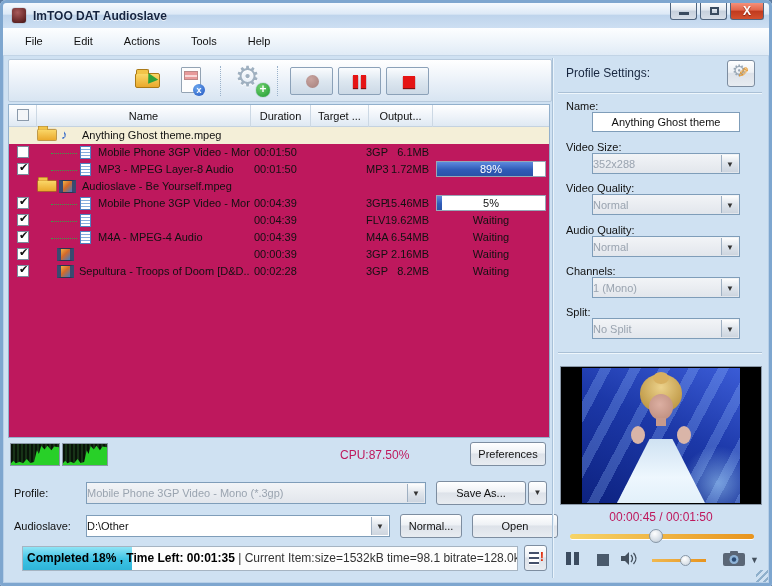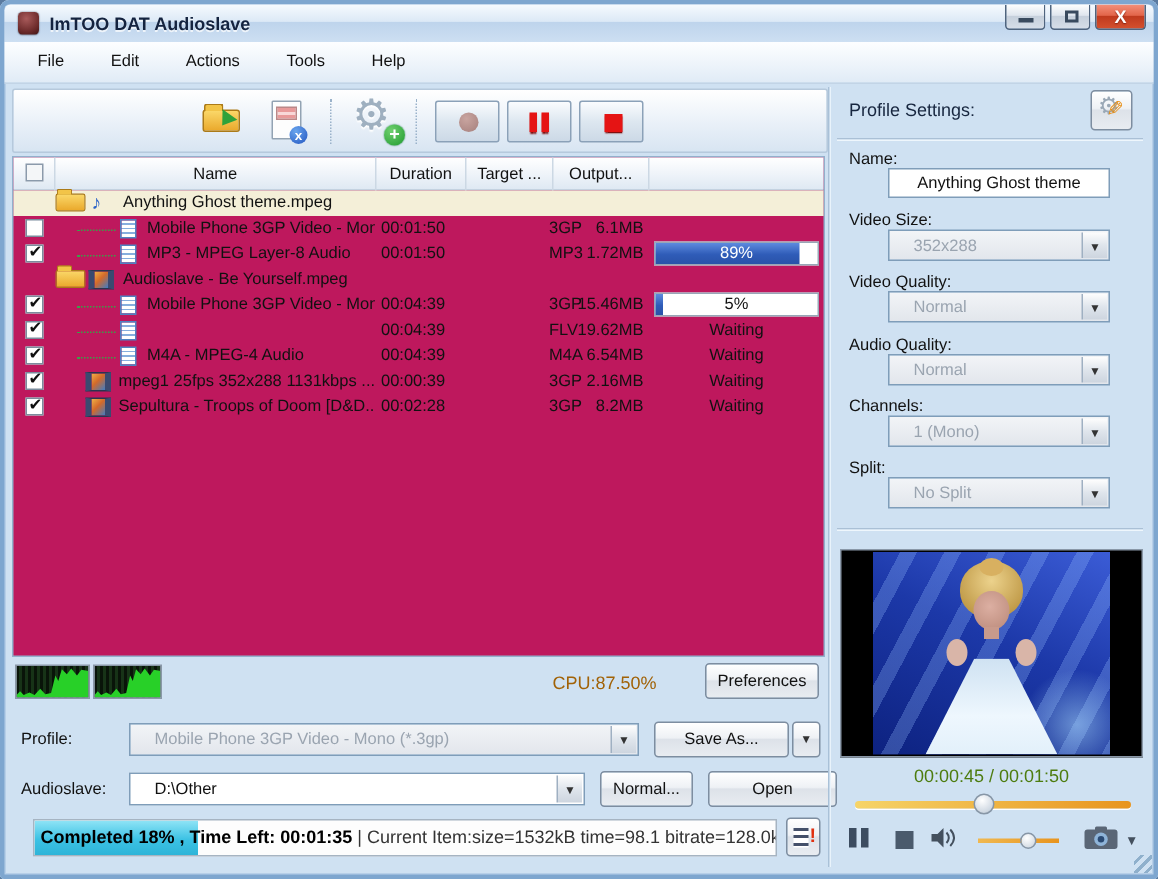--- a/index.html
+++ b/index.html
@@ -87,26 +87,26 @@
   .c-status{position:absolute;left:426px;width:112px;top:0;height:17px;line-height:17px;text-align:center;}
   .pbar{position:absolute;left:1px;top:0px;right:1px;bottom:1px;background:#fff;border:1px solid #97a7b7;}
   .pfill{position:absolute;left:0;top:0;bottom:0;background:linear-gradient(#5d8ade,#2f5cb8 55%,#2a52a8);}
   .ptext{position:absolute;left:0;top:0;width:100%;line-height:14px;font-size:11px;}
   
   .cpu-meter{position:absolute;top:443px;height:23px;border:1px solid #8a98a8;
     background:repeating-linear-gradient(90deg,#091409 0 2px,#173317 2px 4px);}
   .cpu1{left:10px;width:50px;}.cpu2{left:62px;width:46px;}
   .cpu-fill{position:absolute;left:0;top:0;width:100%;height:100%;background:#28d028;
     clip-path:polygon(0 92%,5% 80%,10% 92%,18% 84%,25% 92%,33% 72%,40% 90%,48% 86%,54% 30%,58% 48%,63% 10%,70% 26%,76% 8%,84% 30%,90% 12%,100% 16%,100% 100%,0 100%);}
-  .cpu-label{position:absolute;left:340px;top:448px;width:126px;text-align:center;font-size:12px;color:#a16207;}
+  .cpu-label{position:absolute;left:340px;top:448px;width:126px;text-align:left;font-size:12px;color:#be185d;}
   .btn{position:absolute;border:1px solid #7d8da0;border-radius:3px;text-align:center;color:#111;
     background:linear-gradient(#ffffff,#eef1f5 45%,#dde2e9 50%,#e8ecf1);}
   .btn-pref{left:470px;top:442px;width:76px;height:24px;line-height:22px;}
   .row-label{position:absolute;color:#111;}
-  .combo{position:absolute;height:22px;border:1px solid #7f9db9;background:#fff;line-height:20px;padding-left:16px;
+  .combo{position:absolute;height:22px;border:1px solid #7f9db9;background:#fff;line-height:20px;padding-left:0;
     white-space:nowrap;overflow:hidden;}
   .combo .arrow{position:absolute;right:1px;top:1px;bottom:1px;width:17px;text-align:center;
     background:linear-gradient(#fdfdfd,#dfe5ec 50%,#cdd5df);border-left:1px solid #9fb0c2;color:#333;font-size:8px;line-height:19px;}
   .combo.disabled{background:linear-gradient(#f2f4f7,#e2e6ec);color:#9aa4b0;}
   .prof-combo{left:86px;top:482px;width:340px;}
   .btn-saveas{left:436px;top:481px;width:90px;height:24px;line-height:22px;}
   .btn-saveas-arrow{left:528px;top:481px;width:19px;height:24px;line-height:22px;font-size:8px;color:#333;}
   .dest-combo{left:86px;top:515px;width:304px;}
   .btn-browse{left:400px;top:514px;width:62px;height:24px;line-height:22px;}
   .btn-open{left:472px;top:514px;width:86px;height:24px;line-height:22px;}
@@ -144,21 +144,21 @@
     background:radial-gradient(circle at 50% 35%,#ecd28c,#c09a48 75%);}
   .doll-bun{position:absolute;left:50%;top:-2px;margin-left:-8px;width:16px;height:12px;border-radius:50%;background:#d8b060;}
   .doll-face{position:absolute;left:50%;top:26px;margin-left:-12px;width:24px;height:26px;border-radius:50%;
     background:radial-gradient(circle at 45% 40%,#dcAFa2,#b98878);}
   .doll-neck{position:absolute;left:50%;top:50px;margin-left:-5px;width:10px;height:8px;background:#c89a8c;}
   .doll-dress{position:absolute;left:50%;bottom:0;margin-left:-44px;width:88px;height:64px;
     clip-path:polygon(37% 0,63% 0,100% 100%,0 100%);
     background:linear-gradient(#cfe2f2,#eef7fe 60%,#e2f0fa);}
   .doll-arm{position:absolute;width:14px;height:18px;border-radius:50%;background:#d9b5a8;top:58px;}
   .arm-l{left:50%;margin-left:-30px;}.arm-r{left:50%;margin-left:16px;}
-  .pv-time{position:absolute;left:560px;top:510px;width:202px;text-align:center;font-size:12px;color:#4d7c0f;}
+  .pv-time{position:absolute;left:560px;top:510px;width:202px;text-align:center;font-size:12px;color:#be185d;}
   .seek{position:absolute;left:570px;top:534px;width:184px;height:5px;border-radius:3px;
     background:linear-gradient(90deg,#f6d468,#e8941e);box-shadow:0 1px 0 #fff;}
   .seek-thumb{position:absolute;top:-5px;width:14px;height:14px;border-radius:50%;margin-left:-7px;
     background:radial-gradient(circle at 40% 30%,#ffffff,#cfd8e2 70%,#aab6c2);border:1px solid #8796a6;}
   .pctrl{position:absolute;top:552px;}
   .pc-pause{left:566px;}.pc-pause i{display:inline-block;width:5px;height:13px;background:#3c4c60;margin-right:3px;}
   .pc-stop{left:597px;top:554px;width:12px;height:12px;background:#4a5a6c;position:absolute;}
   .pc-speaker{left:620px;top:551px;}
   .vol{position:absolute;left:652px;top:559px;width:54px;height:3px;background:linear-gradient(90deg,#f0b850,#e8941e);}
   .vol-thumb{position:absolute;top:-4px;width:11px;height:11px;border-radius:50%;margin-left:-5px;
@@ -297,21 +297,20 @@
           <span class="list-ico"></span>
           <span class="c-name">M4A - MPEG-4 Audio</span>
           <span class="c-dur">00:04:39</span>
           <span class="c-tgt">M4A</span>
           <span class="c-out">6.54MB</span>
           <span class="c-status">Waiting</span>
         </div>
         <div class="trow item" style="top: 141px;">
           <span class="cb checked"></span>
           <span class="film-ico item-pos"></span>
-          <span class="c-name">mpeg1 25fps 352x288 1131kbps ...</span>
           <span class="c-dur">00:00:39</span>
           <span class="c-tgt">3GP</span>
           <span class="c-out">2.16MB</span>
           <span class="c-status">Waiting</span>
         </div>
         <div class="trow item" style="top: 158px;">
           <span class="cb checked"></span>
           <span class="film-ico item-pos"></span>
           <span class="c-name">Sepultura - Troops of Doom [D&amp;D...</span>
           <span class="c-dur">00:02:28</span>

